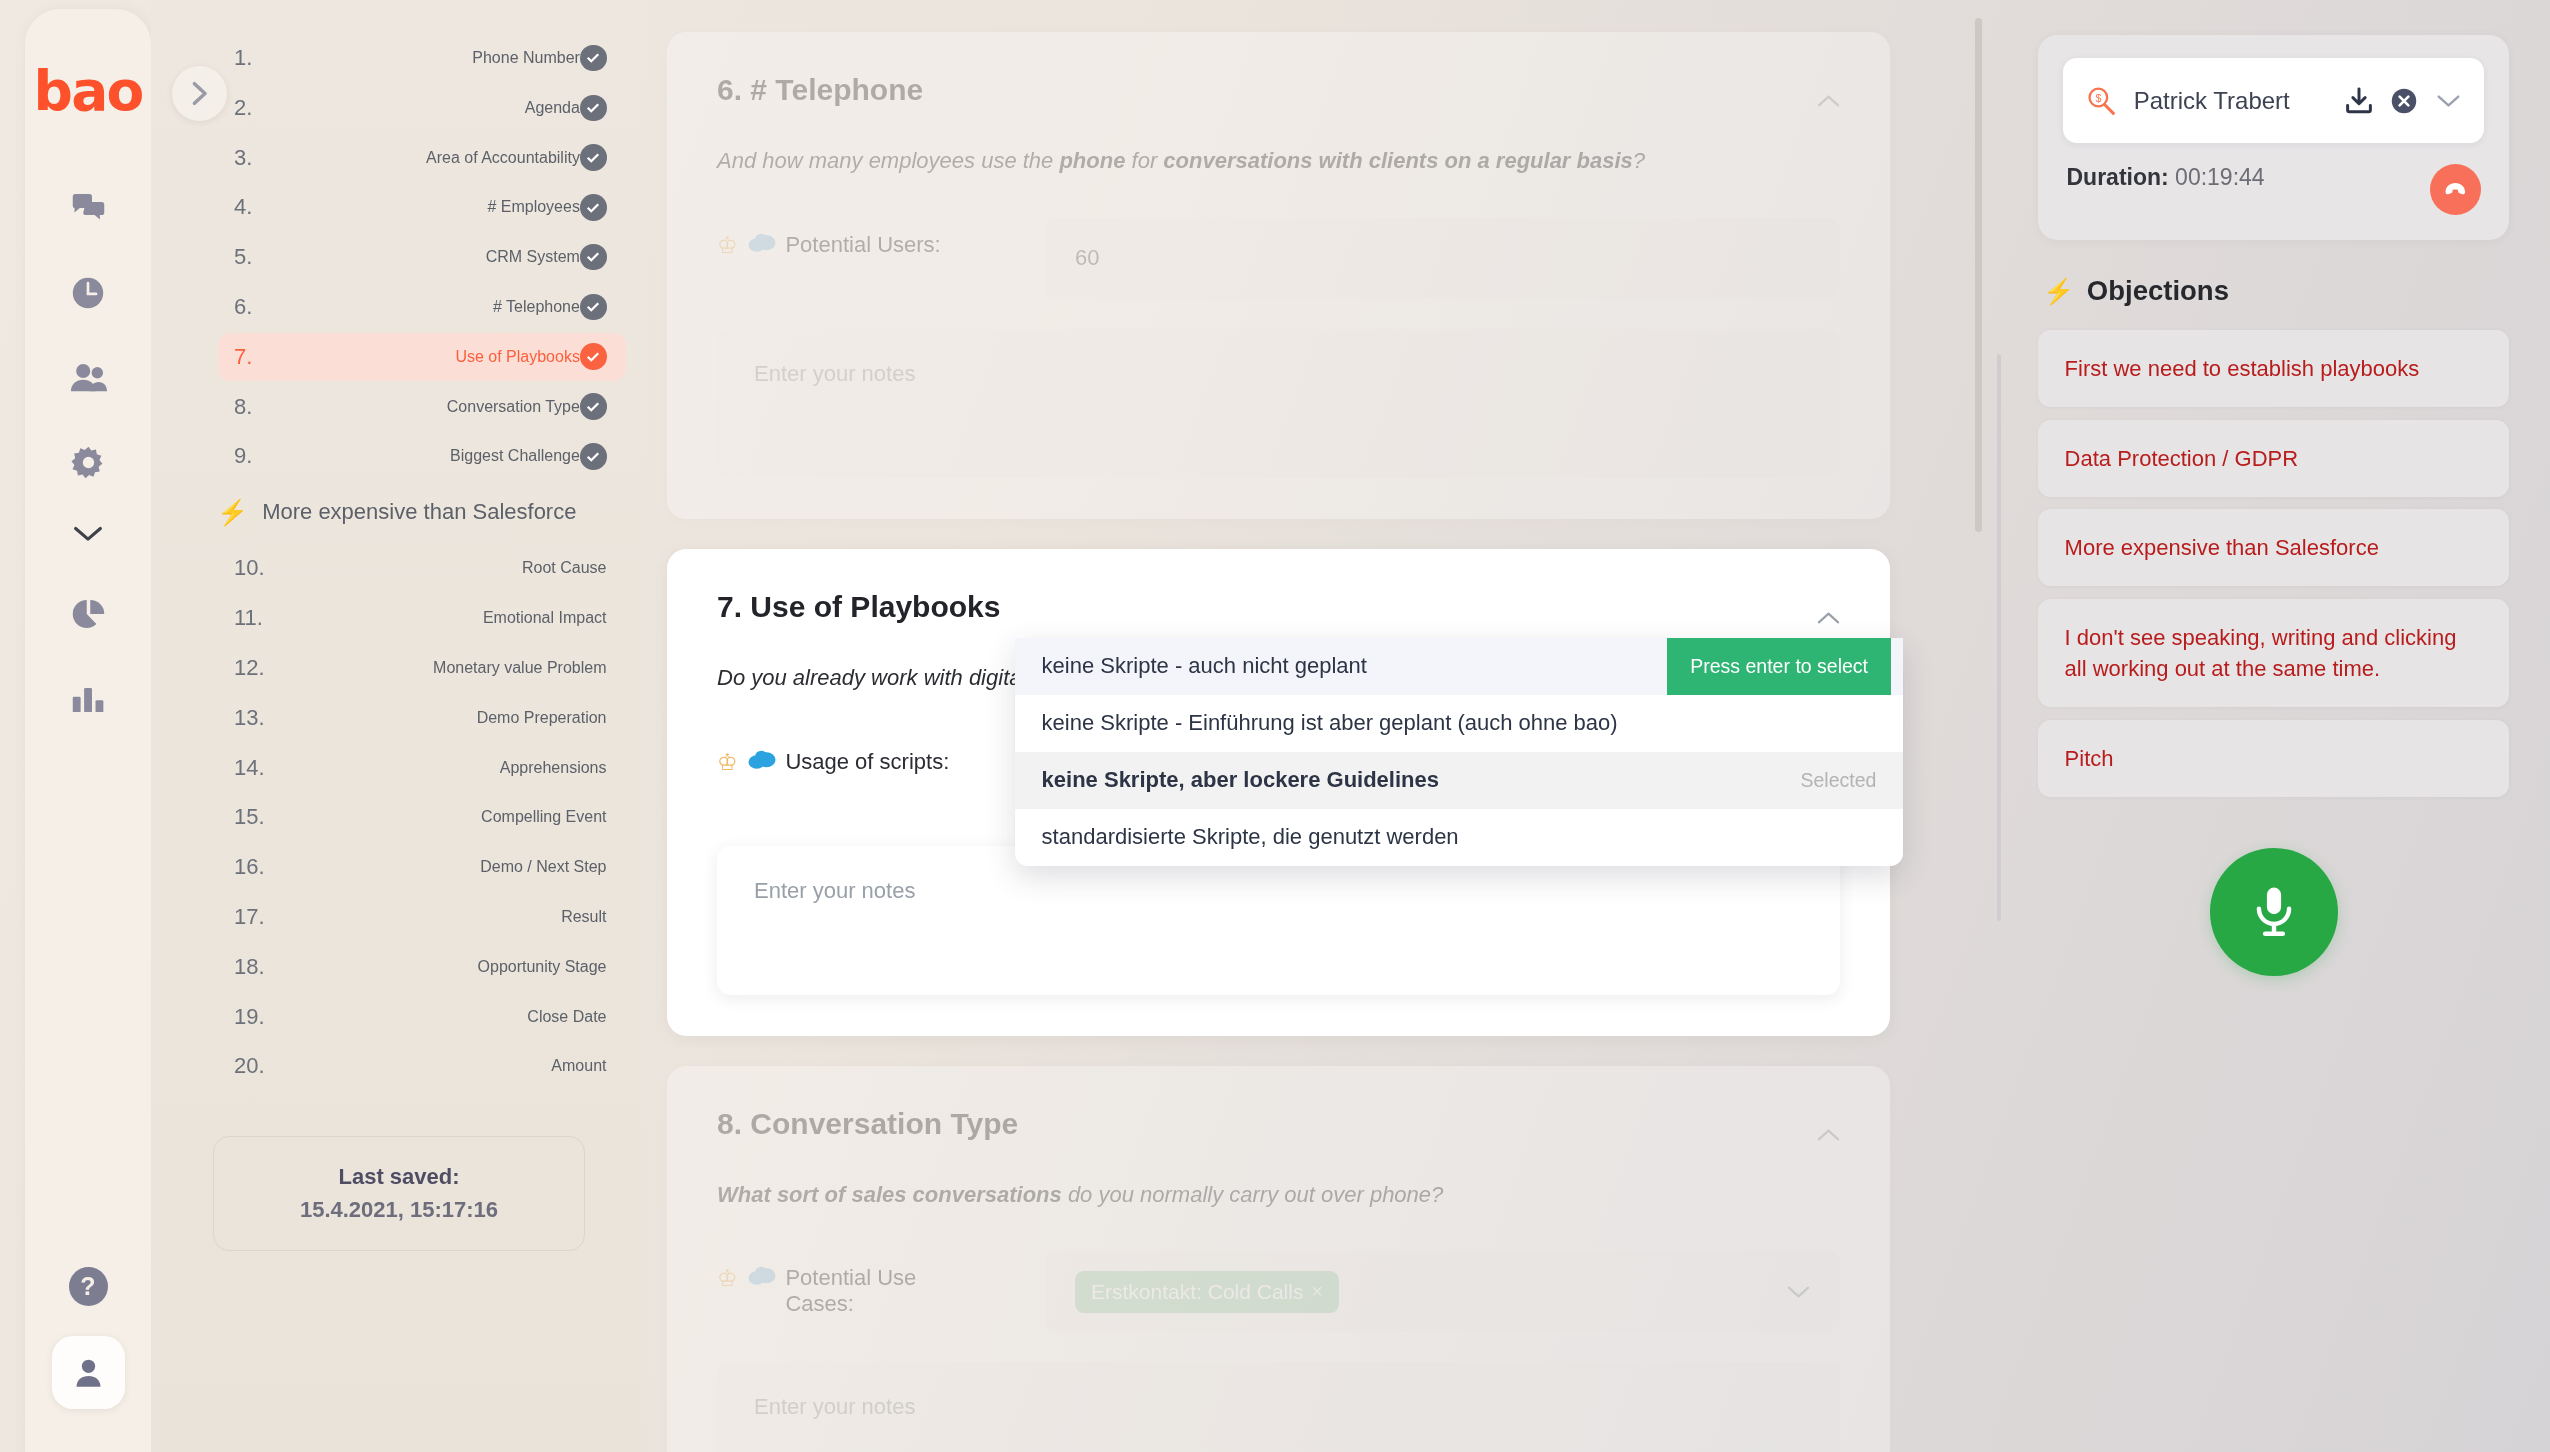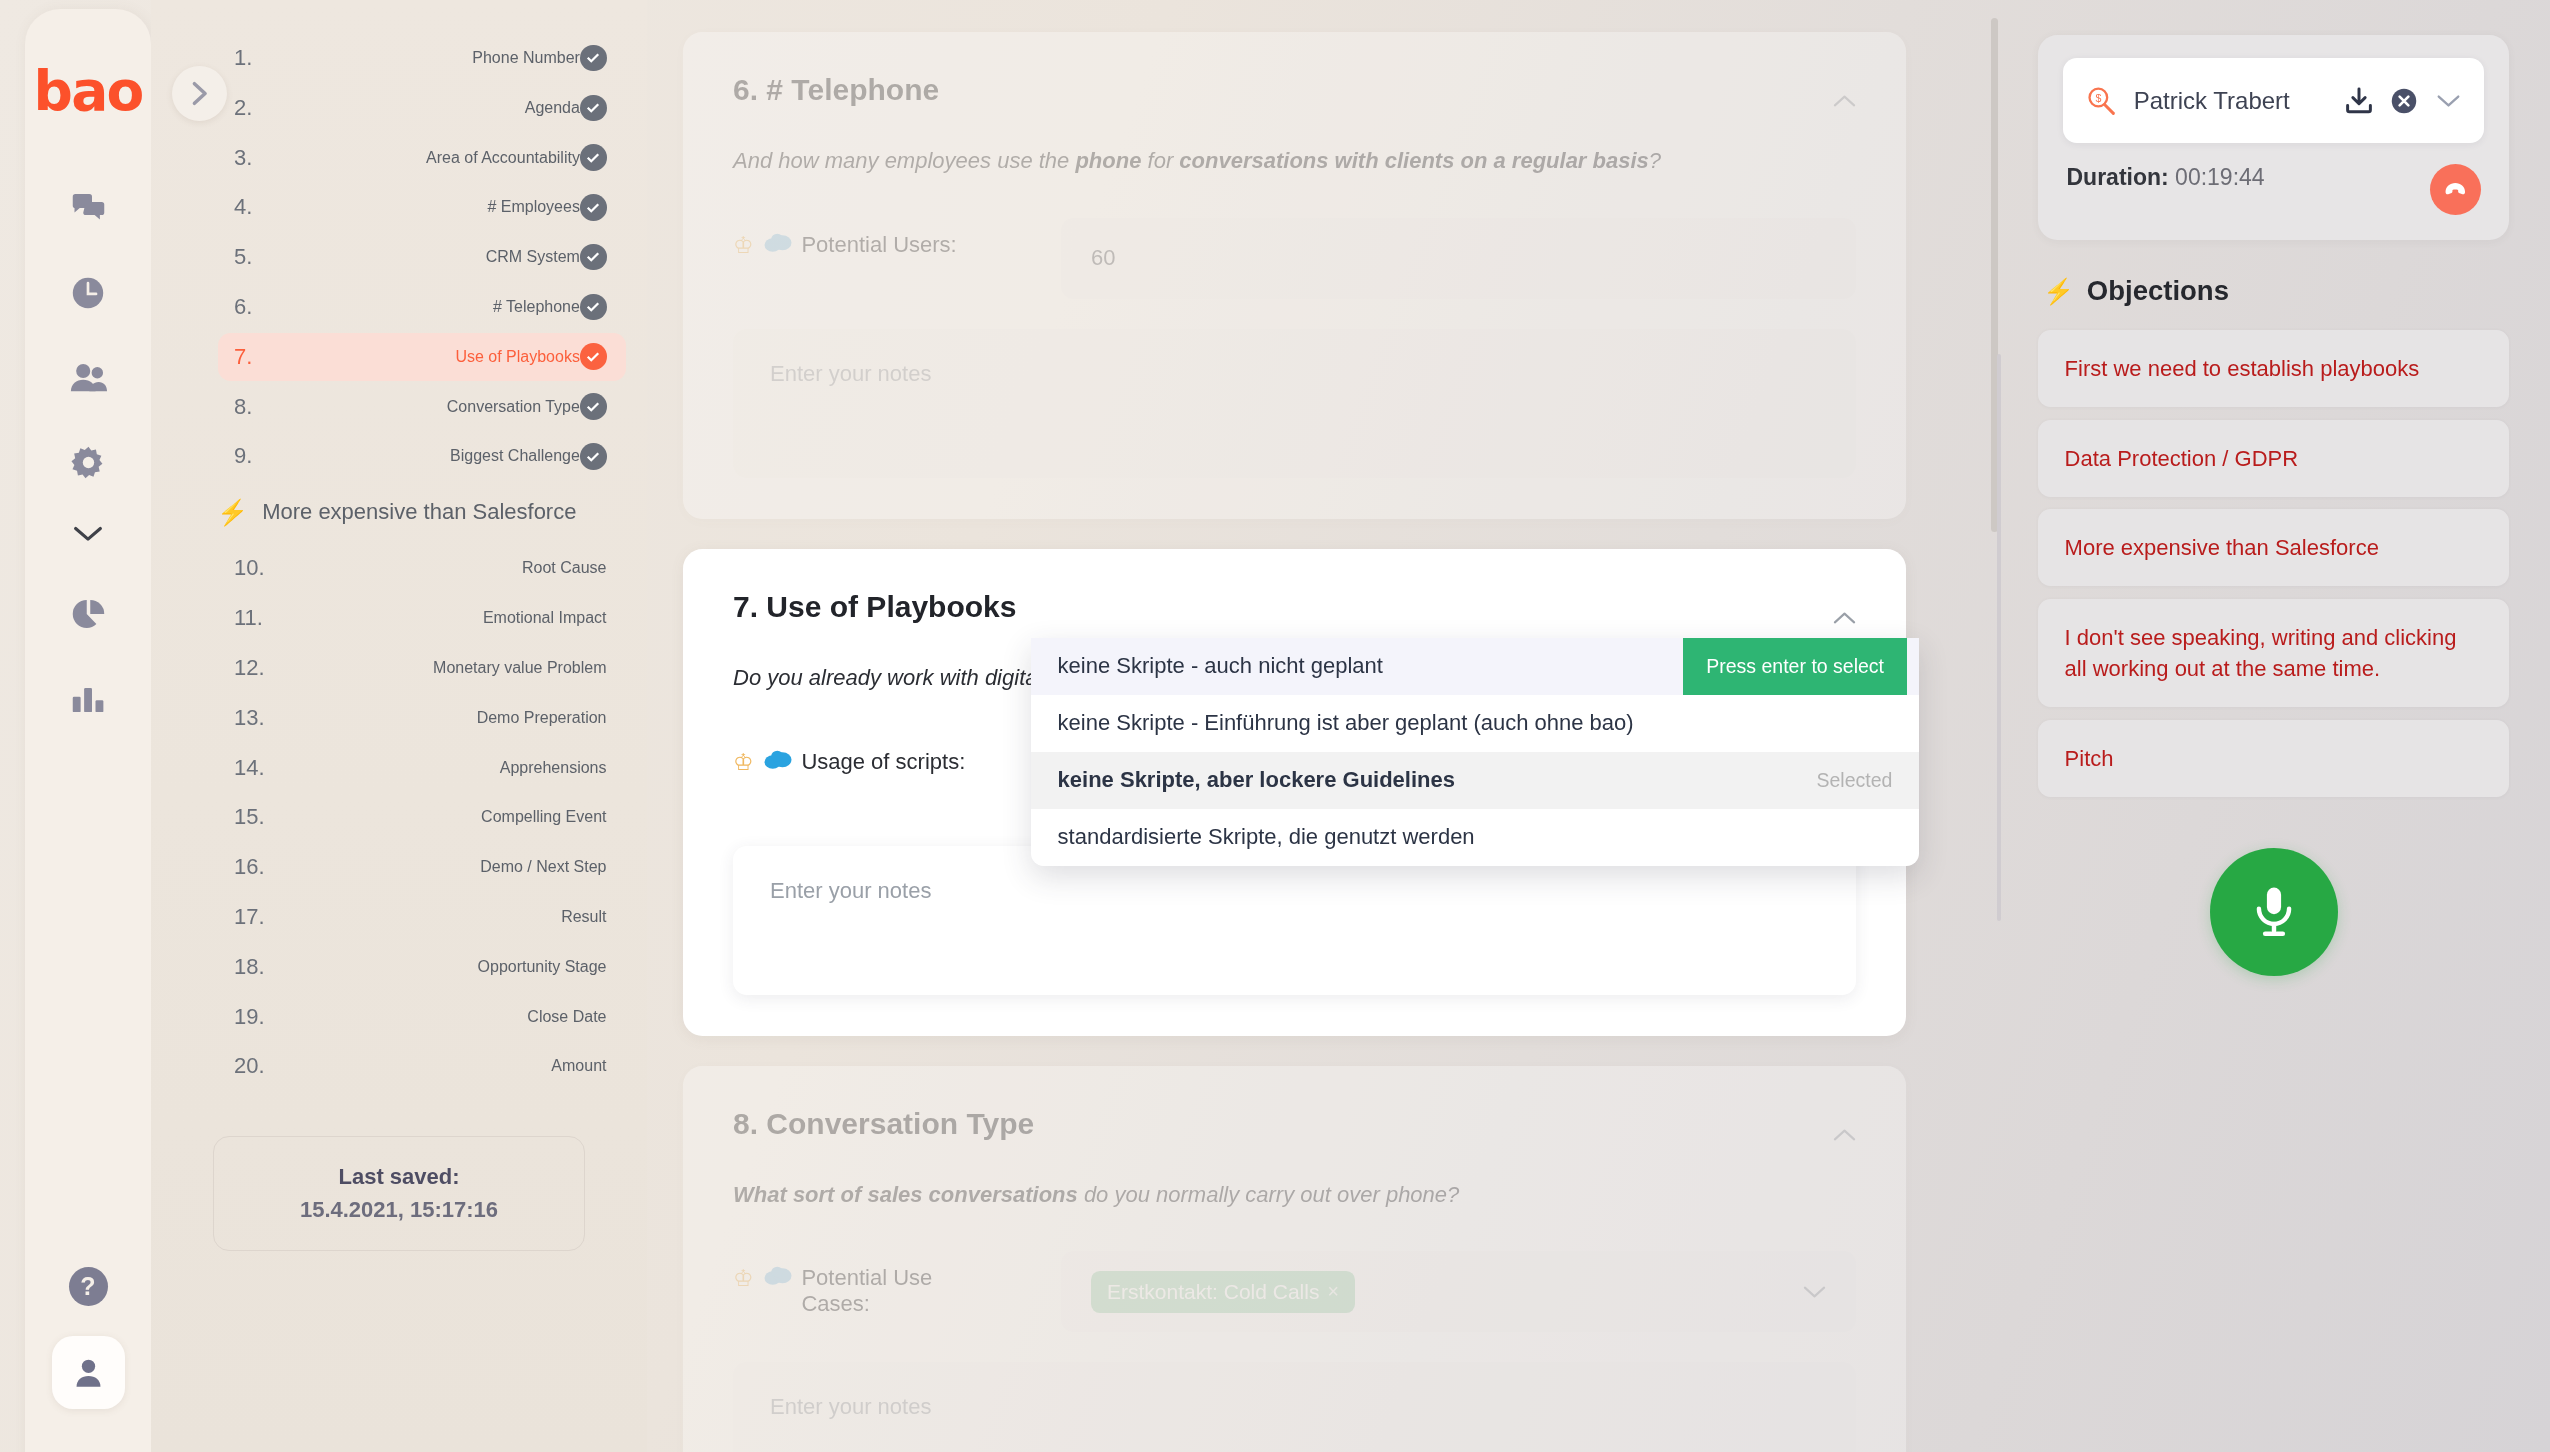--- a/index.html
+++ b/index.html
@@ -97,21 +97,21 @@
   .last-saved {
     margin: 46px 62px 0 62px; padding: 26.6px 8.9px;
     border: 0.9px solid #ddd5cd; border-radius: 16px;
     text-align: center;
   }
   .ls-t1 { font-size: 22px; color: #4e4d63; font-weight: 700; margin-bottom: 7px; }
   .ls-t2 { font-size: 22px; color: #6d6d7d; font-weight: bold; }
 
   
   .main {
-    position: absolute; left: 648px; top: 0;
+    position: absolute; left: 632px; top: 0;
     width: 1355px; height: 1452px;
     padding: 32px 97px 0 35px;
     overflow: hidden;
   }
   .card {
     position: relative;
     background: #fff;
     border-radius: 19.5px;
     box-shadow: 0 2.7px 14px rgba(110,100,90,.08);
     margin-bottom: 30px;

